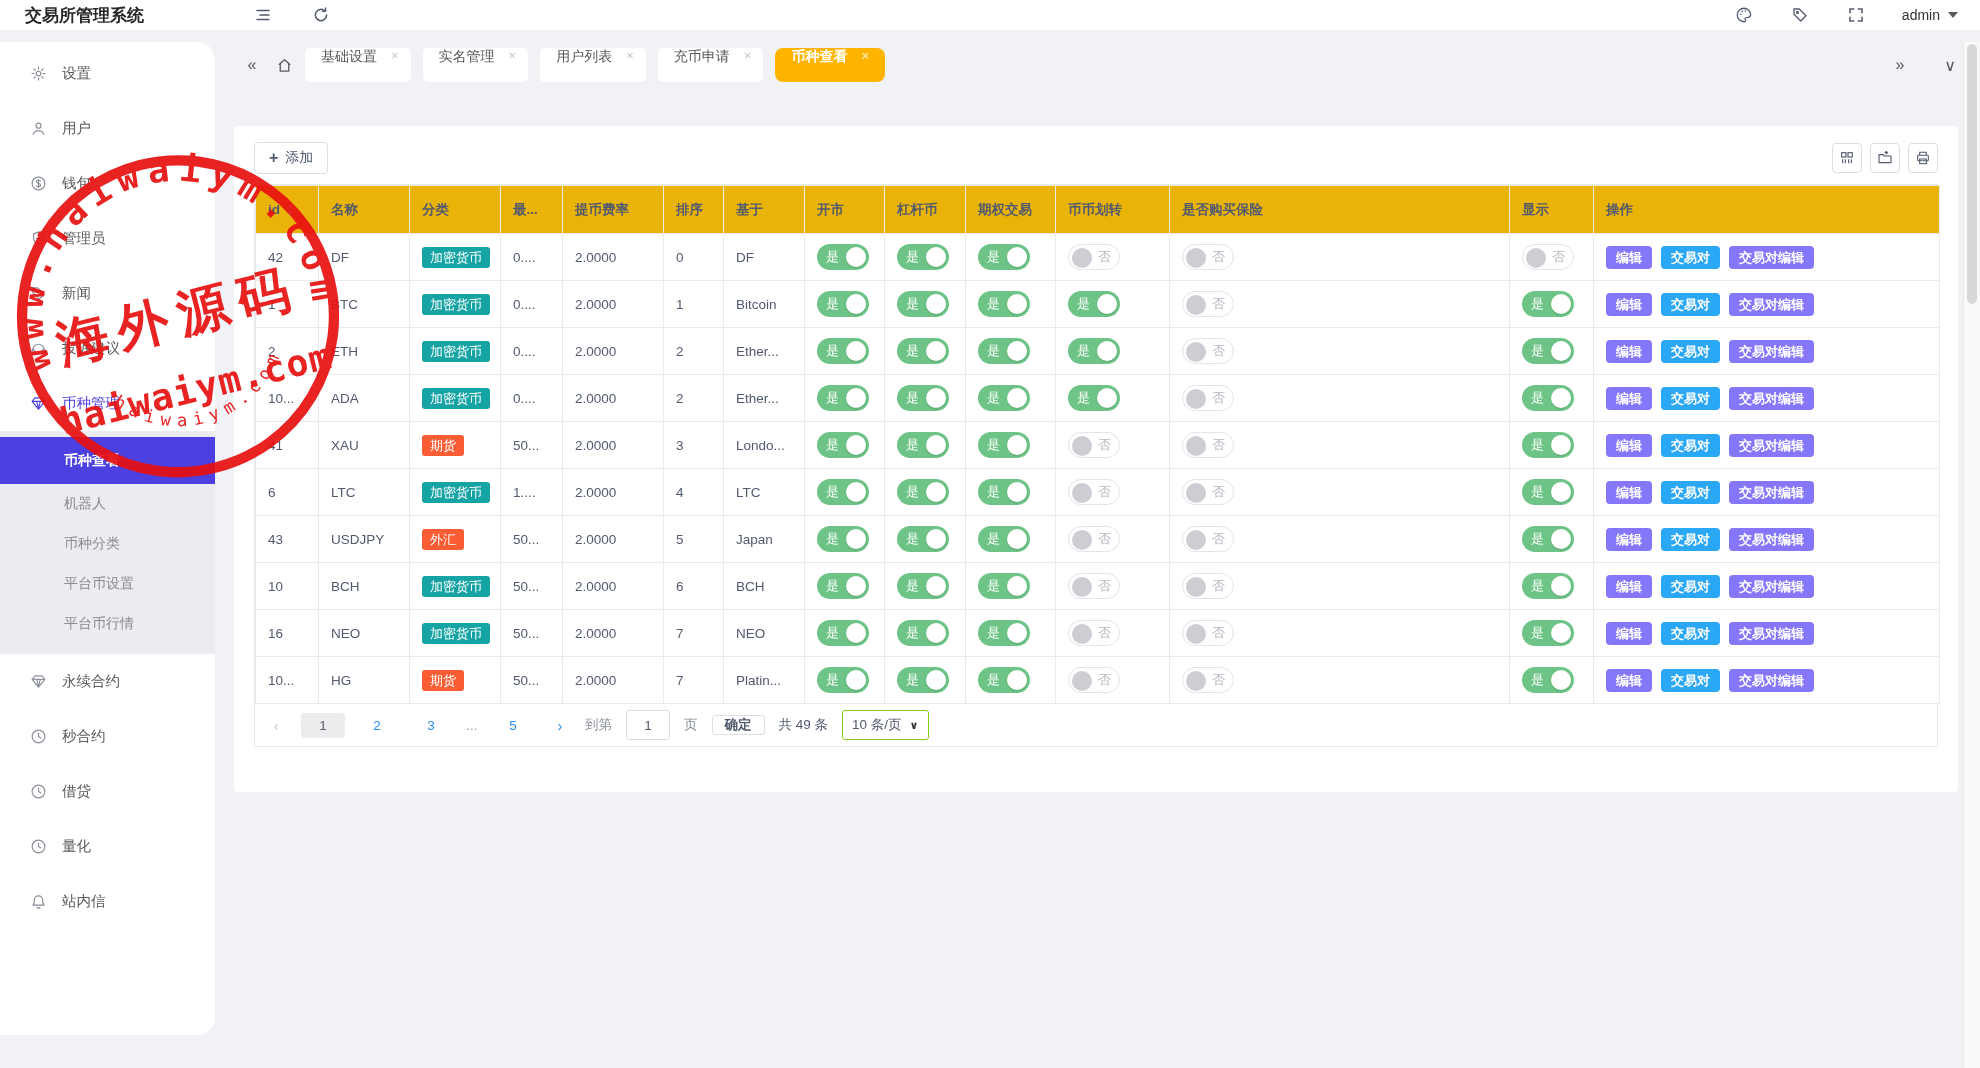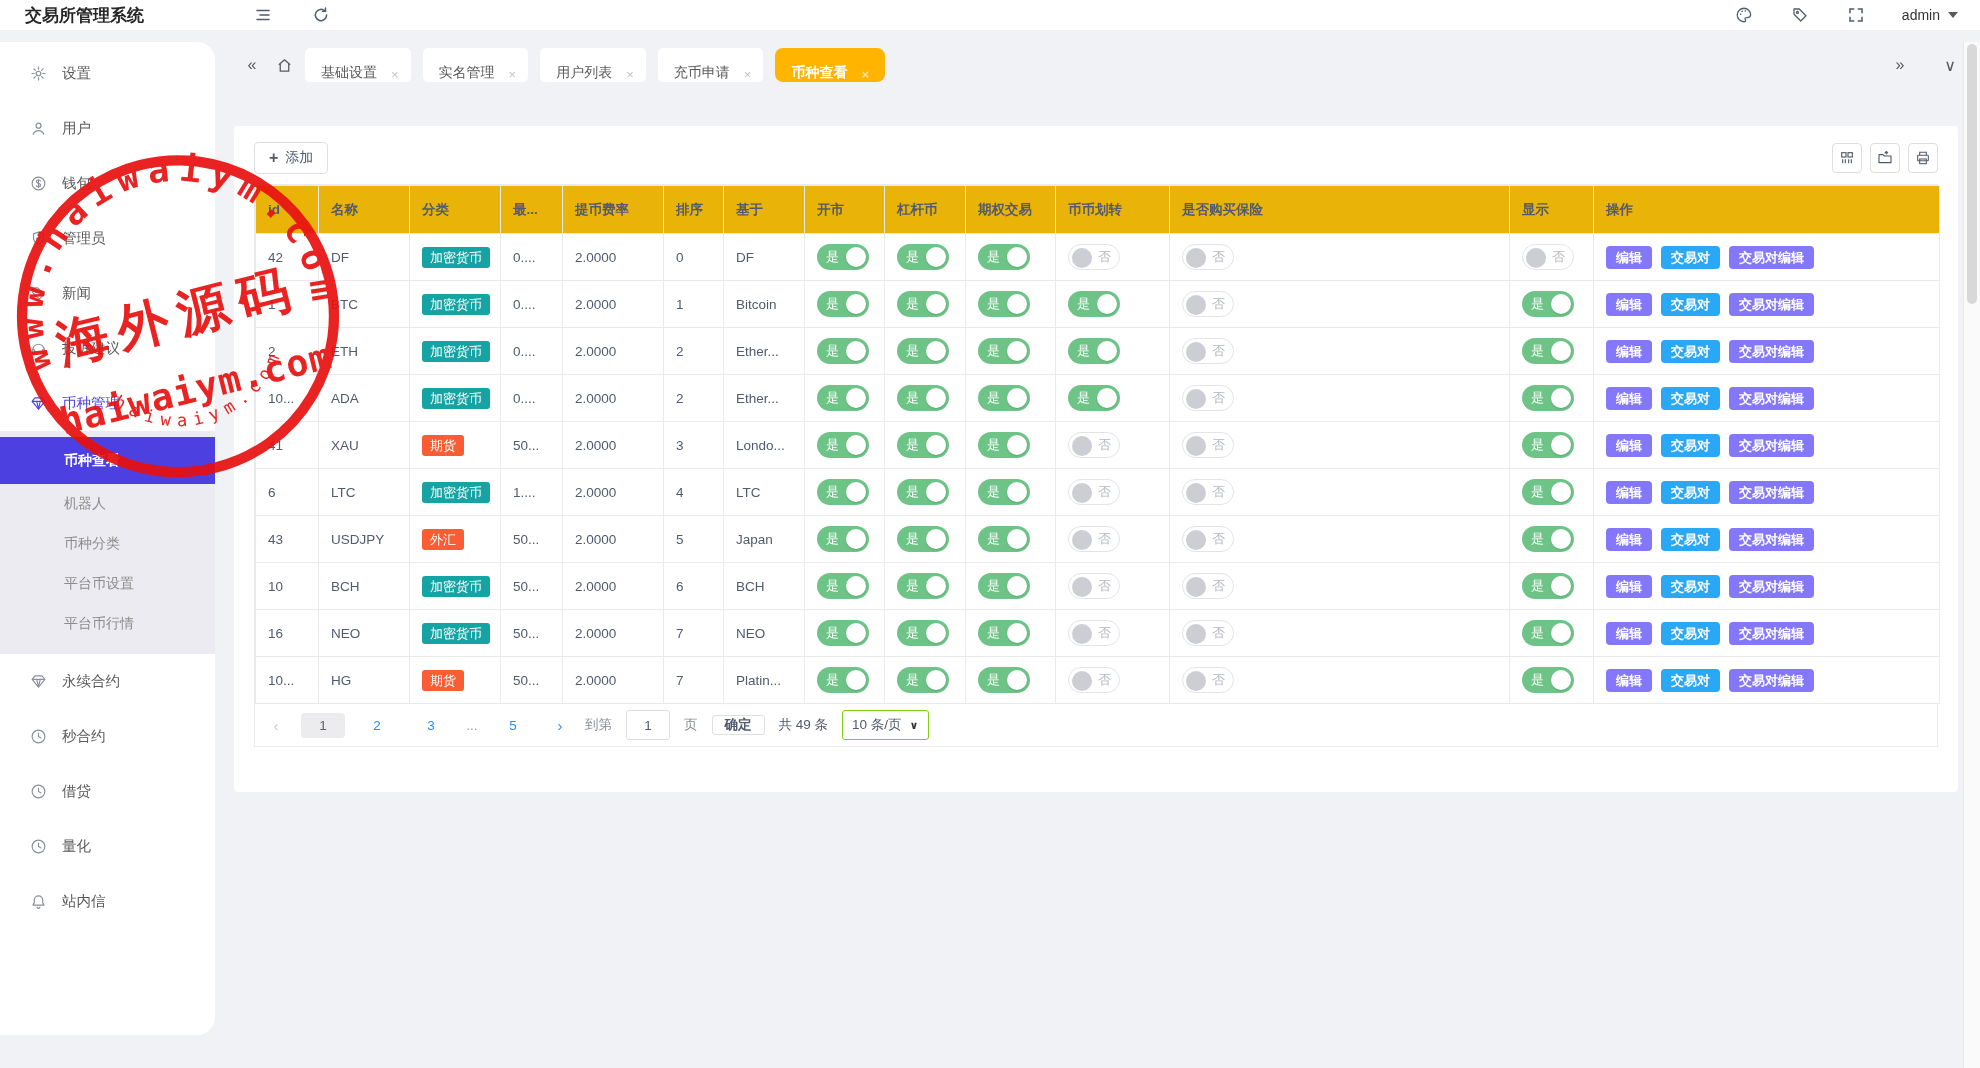--- a/index.html
+++ b/index.html
@@ -30,21 +30,21 @@
   .submenu{background:#ebebf1;padding:6px 0 10px 0}
   .sub-item{height:40px;display:flex;align-items:center;padding-left:64px;font-size:14px;color:#8c8c8c;cursor:pointer}
   .sub-item.active{height:47px;background:var(--accent_indigo);color:#fff;font-weight:bold}
 
   
   .content{position:absolute;left:215px;top:42px;width:1765px;height:1026px}
   .tabbar{height:46px;display:flex;align-items:center;padding-left:25px;gap:12px}
   .tab-nav{font-size:16px;color:#595959;cursor:pointer;width:24px;text-align:center;flex:0 0 auto}
   .tab-home{display:inline-flex;align-items:center;cursor:pointer;color:#595959}
   .tab-home svg{width:17px;height:17px}
-  .tab{height:34px;background:#fff;border-radius:5px;display:inline-flex;align-items:flex-end;padding:0 12px 0 16px;font-size:14px;color:#595959;gap:14px;cursor:pointer;flex:0 0 auto}
+  .tab{height:34px;background:#fff;border-radius:5px;display:inline-flex;align-items:flex-start;padding:0 12px 0 16px;font-size:14px;color:#595959;gap:14px;cursor:pointer;flex:0 0 auto}
   .tab .close{font-size:13px;color:#c0c4cc}
   .tab.active{background:var(--tab_active);color:#fff;border-radius:8px;font-weight:bold;padding:0 16px}
   .tab.active .close{color:#ffe2a0}
   .tabbar-right{margin-left:auto;display:flex;align-items:center;gap:26px;margin-right:18px}
 
   
   .card{position:absolute;left:19px;top:84px;width:1724px;height:666px;background:#fff;border-radius:4px;padding:16px 20px}
   .toolbar{display:flex;align-items:center;margin-bottom:10px}
   .btn-add{display:inline-flex;align-items:center;gap:7px;border:1px solid #dcdee2;border-radius:4px;background:#fff;height:32px;padding:0 14px;font-size:14px;color:#515a6e;cursor:pointer}
   .btn-add .plus{font-size:16px;font-weight:bold}

